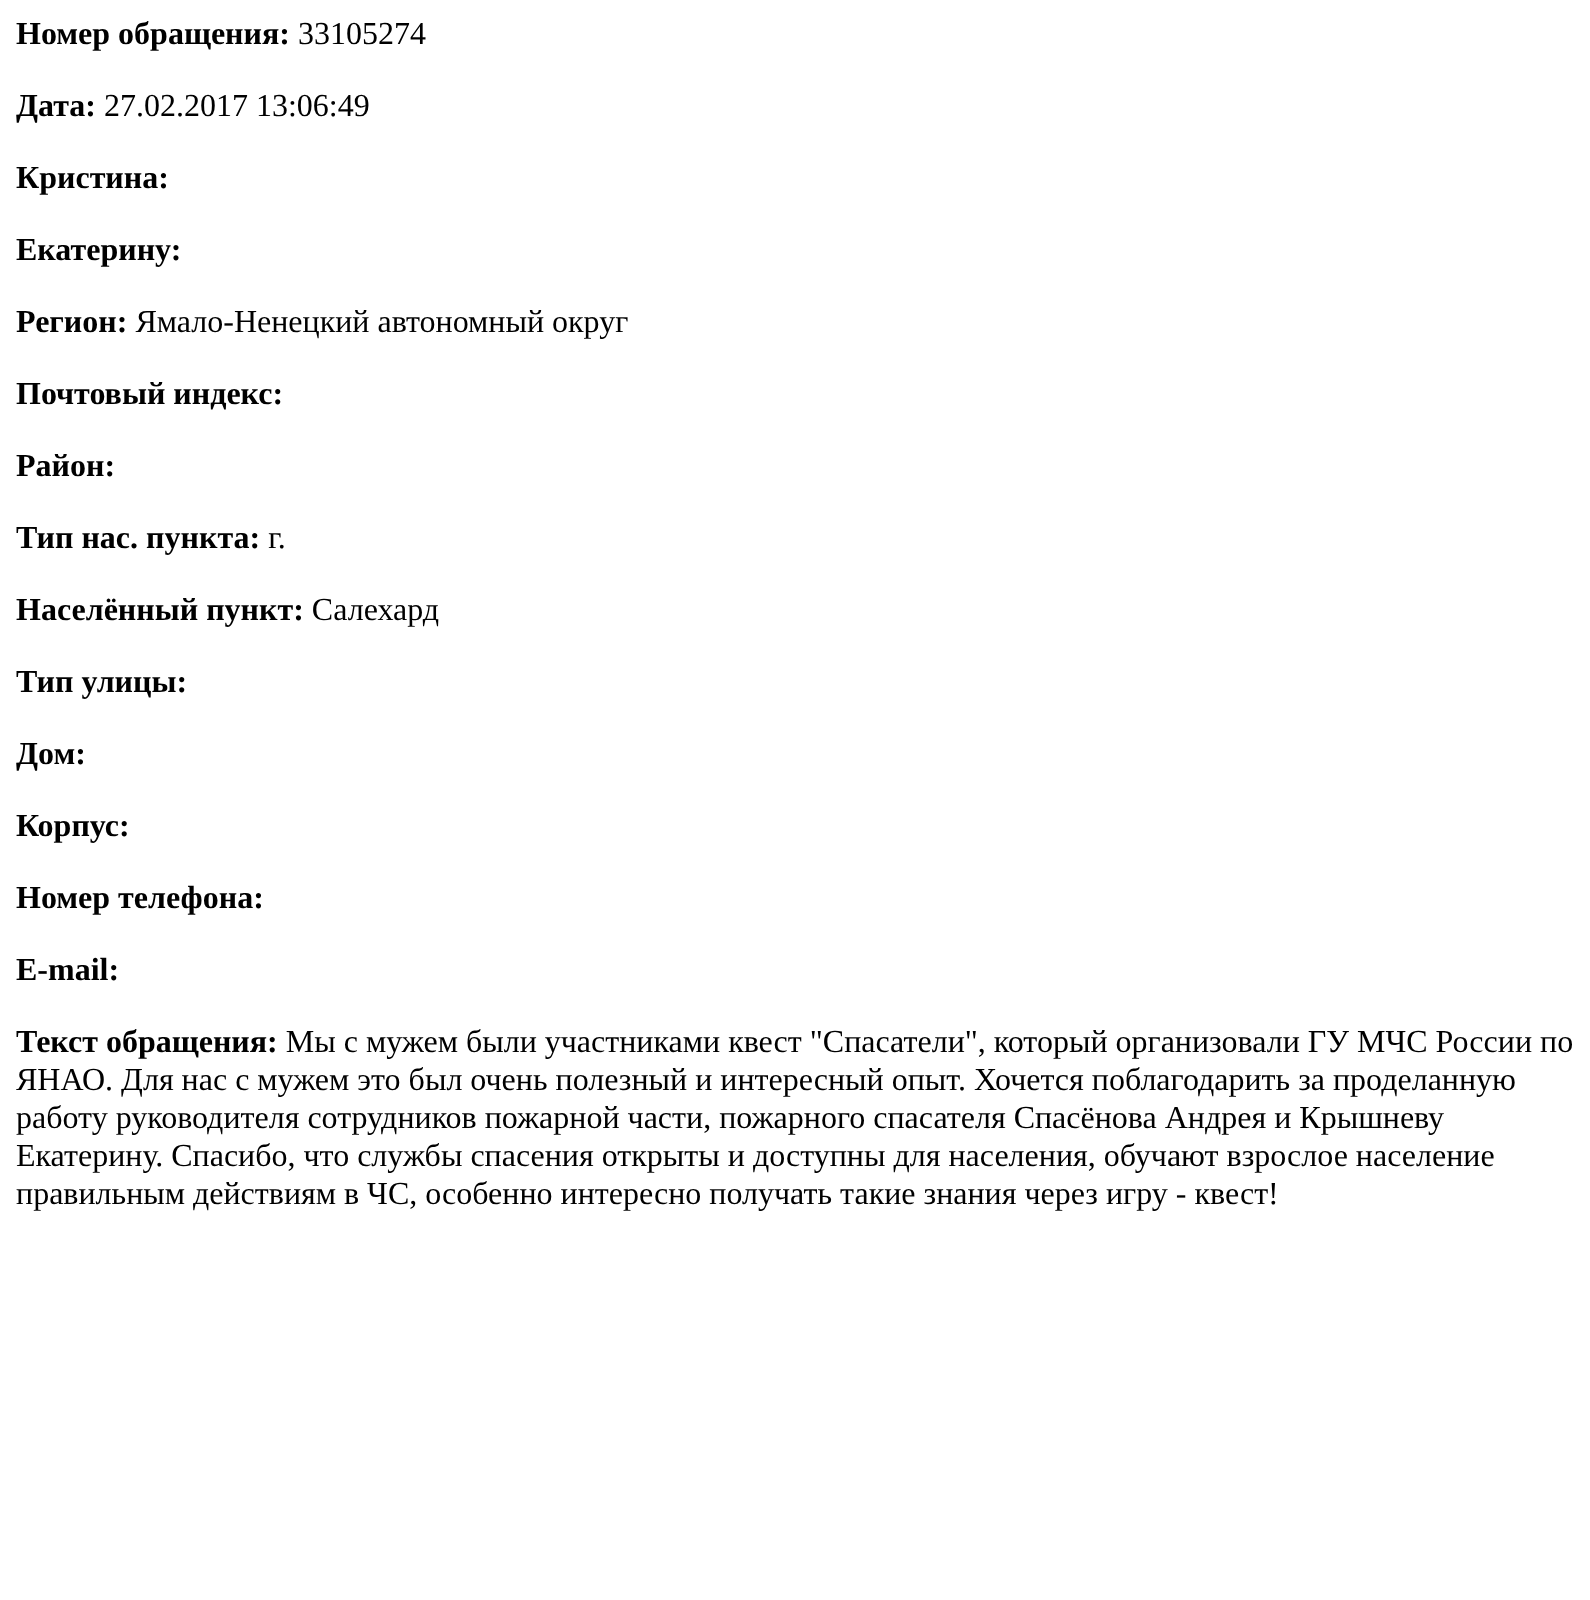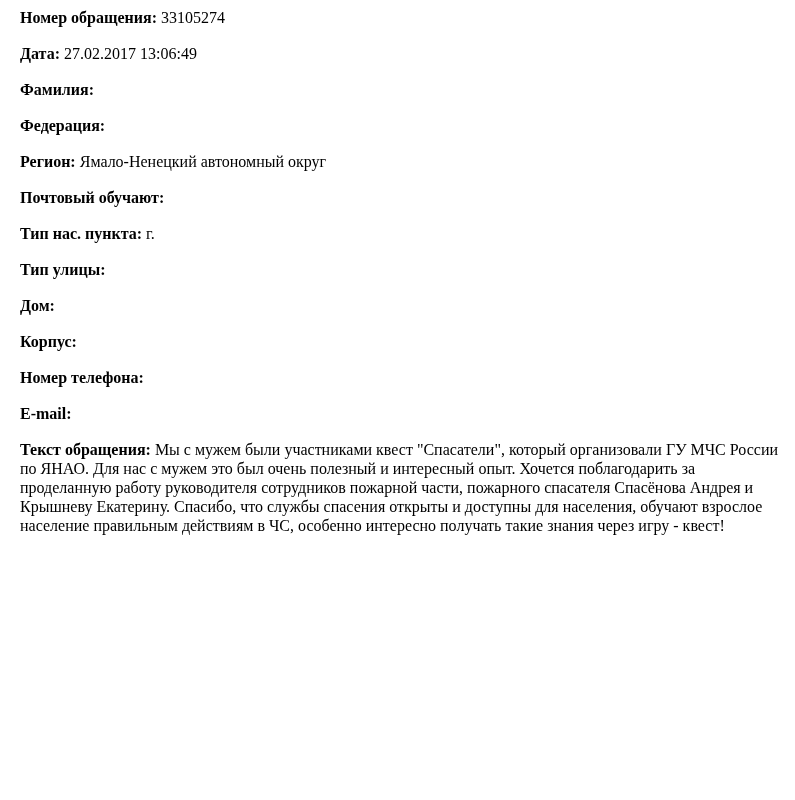--- a/index.html
+++ b/index.html
@@ -7,49 +7,51 @@
     color: #000000;
   }
   body {
     margin: 8px;
     width: 779px;
     font-family: "Liberation Serif", "DejaVu Serif", serif;
     font-size: 16px;
     line-height: 19px;
   }
   .field-row {
-    margin: 0 0 17px 12px;
+    margin: 0 0 17px 0;
     padding: 0;
   }
   .field-label {
     font-weight: bold;
   }
 </style>
 </head>
 <body>
 
 <main>
 
   <p class="field-row"><b class="field-label">Номер обращения:</b> <span>33105274</span></p>
 
   <p class="field-row"><b class="field-label">Дата:</b> <span>27.02.2017 13:06:49</span></p>
 
-  <p class="field-row"><b class="field-label">Фамилия:</b> <span></span></p>
+  <p class="field-row"><b class="field-label">Кристина:</b> <span></span></p>
 
 
-  <p class="field-row"><b class="field-label">Федерация:</b> <span></span></p>
+  <p class="field-row"><b class="field-label">Екатерину:</b> <span></span></p>
 
 
   <p class="field-row"><b class="field-label">Регион:</b> <span>Ямало-Ненецкий автономный округ</span></p>
 
-  <p class="field-row"><b class="field-label">Почтовый обучают:</b> <span></span></p>
+  <p class="field-row"><b class="field-label">Почтовый индекс:</b> <span></span></p>
 
+  <p class="field-row"><b class="field-label">Район:</b> <span></span></p>
 
   <p class="field-row"><b class="field-label">Тип нас. пункта:</b> <span>г.</span></p>
 
+  <p class="field-row"><b class="field-label">Населённый пункт:</b> <span>Салехард</span></p>
 
   <p class="field-row"><b class="field-label">Тип улицы:</b> <span></span></p>
 
 
   <p class="field-row"><b class="field-label">Дом:</b> <span></span></p>
 
   <p class="field-row"><b class="field-label">Корпус:</b> <span></span></p>
 
 
   <p class="field-row"><b class="field-label">Номер телефона:</b> <span></span></p>

